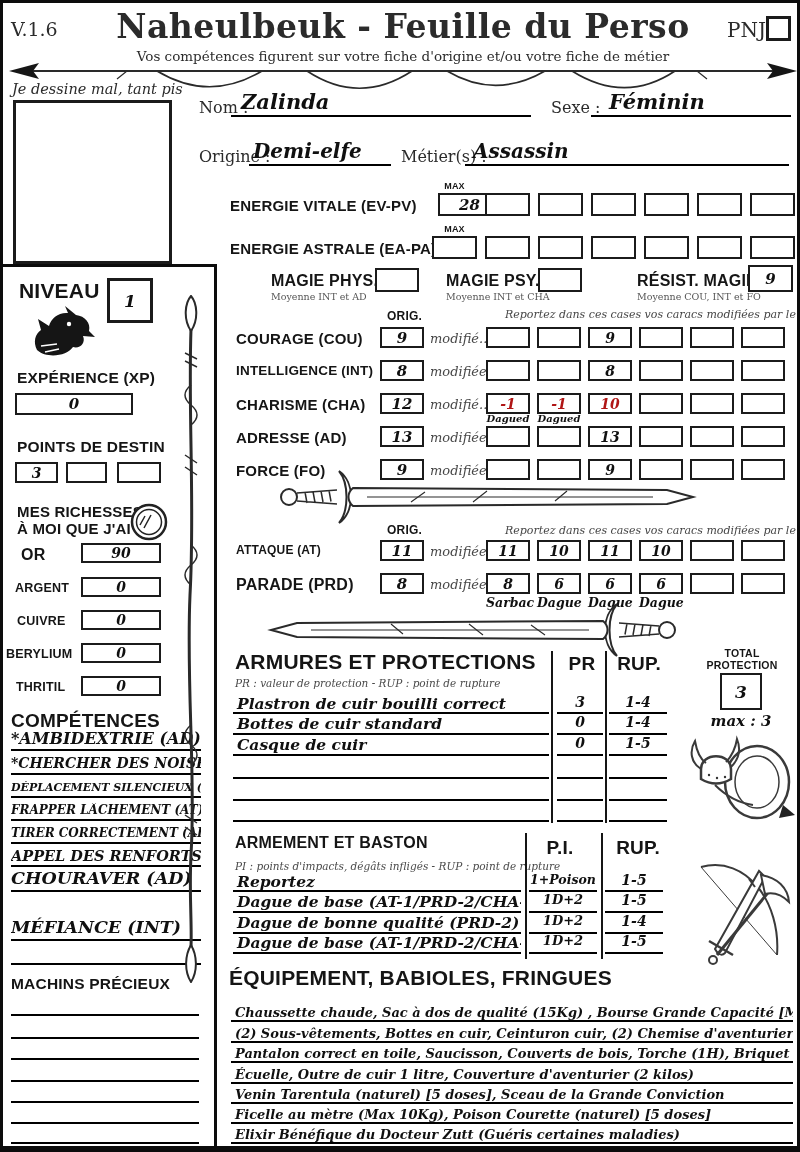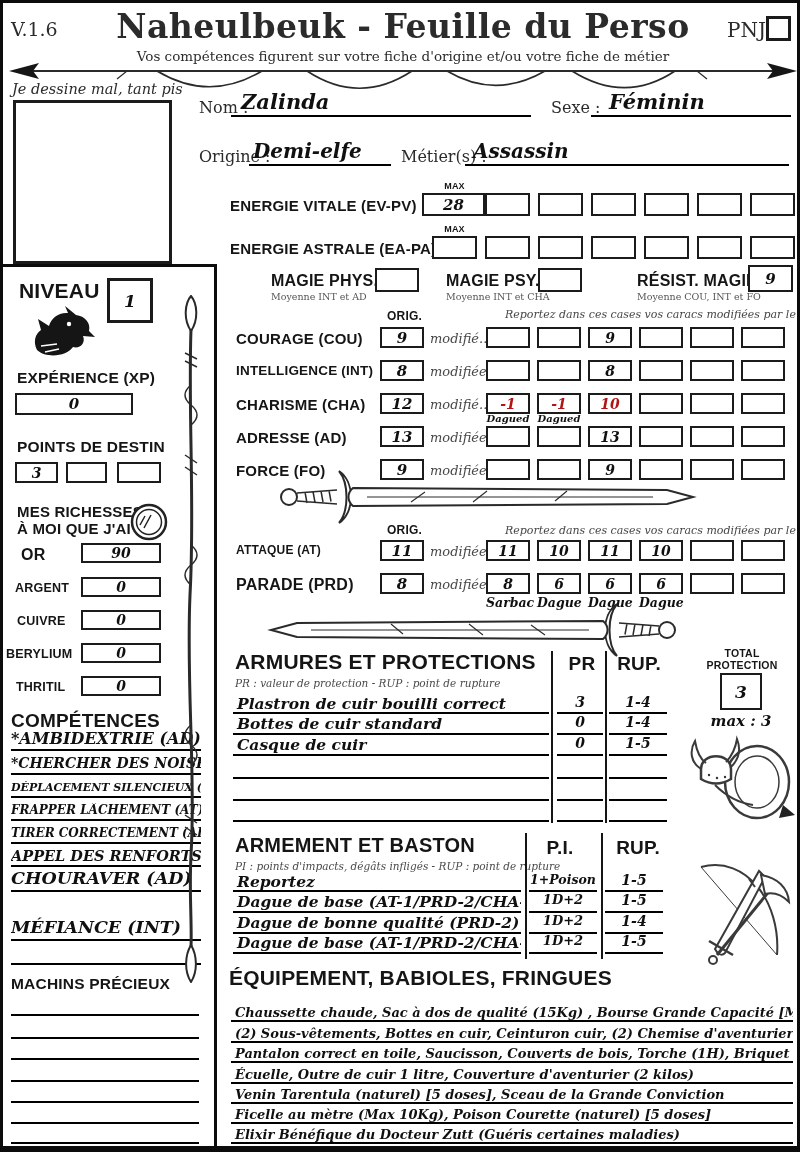--- a/index.html
+++ b/index.html
@@ -62,21 +62,21 @@
   <div class="field" style="left:246px;top:136px;width:142px;height:27px">
     <span class="hand" style="font-size:20px;padding-left:4px">Demi-elfe</span>
     </div>
   <span class="serif" style="left:398px;top:144px;font-size:16px">Métier(s) :</span>
   <div class="field" style="left:462px;top:136px;width:324px;height:27px">
     <span class="hand" style="font-size:20px;padding-left:8px">Assassin</span>
     </div>
 
   <span class="sans" style="left:227px;top:194px;font-size:15px">ENERGIE VITALE (EV-PV)</span>
   <span class="sans hdr" style="left:429px;top:178px;width:45px;font-size:9px">MAX</span>
-  <span class="box" style="left:419px;top:190px;width:63px;height:23px">
+  <span class="box" style="left:435px;top:190px;width:63px;height:23px">
       <span class="hand" style="font-size:15px">28</span>
     </span>
   <span class="box" style="left:482px;top:190px;width:45px;height:23px"></span>
   <span class="box" style="left:535px;top:190px;width:45px;height:23px"></span>
   <span class="box" style="left:588px;top:190px;width:45px;height:23px"></span>
   <span class="box" style="left:641px;top:190px;width:45px;height:23px"></span>
   <span class="box" style="left:694px;top:190px;width:45px;height:23px"></span>
   <span class="box" style="left:747px;top:190px;width:45px;height:23px"></span>
 
   <span class="sans" style="left:227px;top:237px;font-size:15px">ENERGIE ASTRALE (EA-PA)</span>
@@ -395,21 +395,21 @@
       <path d="M96,78 L108,88 L92,91 Z" fill="#222" stroke="none"></path>
       <path d="M14,42 C14,25 44,25 44,42 L44,52 C34,58 24,58 14,52 Z" stroke-width="2.5"></path>
       <path d="M14,42 C4,36 2,24 8,14 C10,26 13,32 19,36 M44,40 C52,32 54,22 50,12 C48,24 44,30 39,35" stroke-width="2" fill="none"></path>
       <path d="M28,58 C40,70 52,76 66,78" stroke-width="2" fill="none"></path>
       <circle cx="22" cy="48" r="1.2" fill="#333" stroke="none"></circle>
         <circle cx="30" cy="51" r="1.2" fill="#333" stroke="none"></circle>
         <circle cx="38" cy="50" r="1.2" fill="#333" stroke="none"></circle>
     </g>
   </svg>
 
-  <span class="sans" style="left:232px;top:831px;font-size:20px">ARMEMENT ET BASTON</span>
+  <span class="sans" style="left:232px;top:831px;font-size:16px">ARMEMENT ET BASTON</span>
   <span class="serif" style="left:232px;top:857px;font-size:10.5px;font-style:italic;color:#4a4a4a">PI : points d'impacts, dégâts infligés - RUP : point de rupture</span>
   <span class="sans hdr" style="left:528px;top:834px;width:58px;font-size:19px;text-align:center">P.I.</span>
   <span class="sans hdr" style="left:604px;top:834px;width:62px;font-size:19px;text-align:center">RUP.</span>
   <div class="vdiv" style="left:522px;top:830px;height:126px"></div>
   <div class="vdiv" style="left:598px;top:830px;height:126px"></div>
 
   <div class="field" style="left:230px;top:869px;width:288px;height:20px">
       <span class="hand" style="font-size:15.5px;padding-left:4px">Reportez</span>
     </div>
   <div class="field ctr" style="left:526px;top:869px;width:68px;height:20px">

